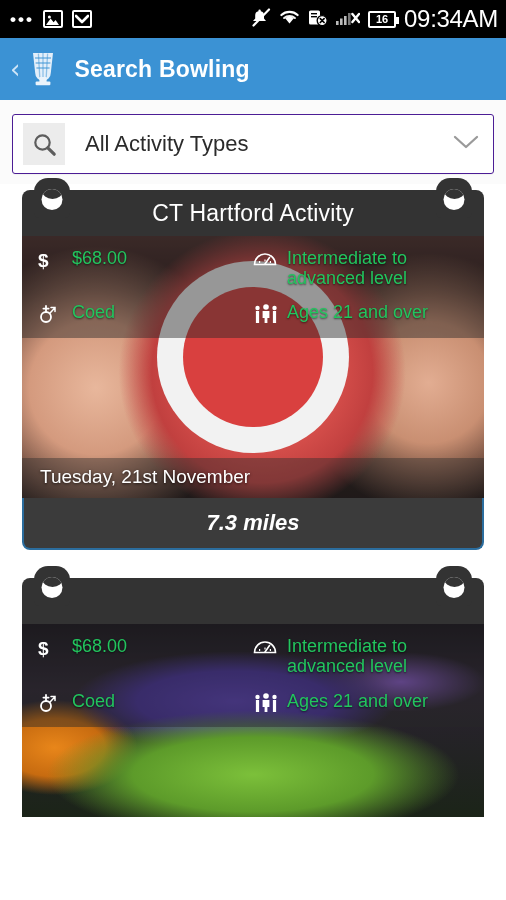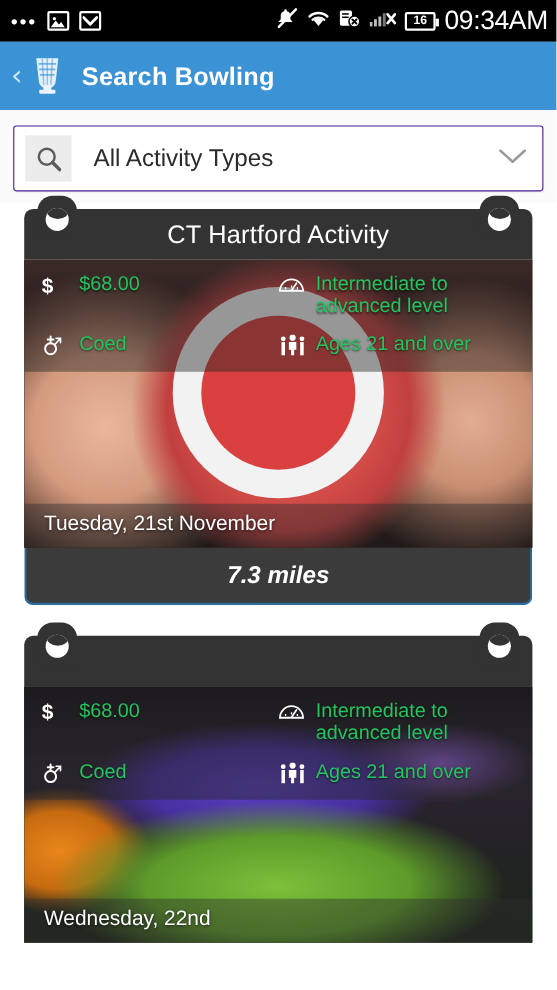--- a/index.html
+++ b/index.html
@@ -478,19 +478,16 @@
               <circle cx="21.5" cy="4" r="2.2" fill="#fff"></circle>
                 <rect x="19.9" y="7" width="3.2" height="12" fill="#fff"></rect>
             </svg>
           </span>
           <span class="info-text">Ages 21 and over</span>
         </div>
       </div>
 
       <div class="photo-space" style="height:90px;"></div>
 
-      <div class="date-strip">
-        <span class="date-text">Wednesday, 22nd</span>
-      </div>
     </div>
   </div>
 
 </div>
 
 </body></html>

